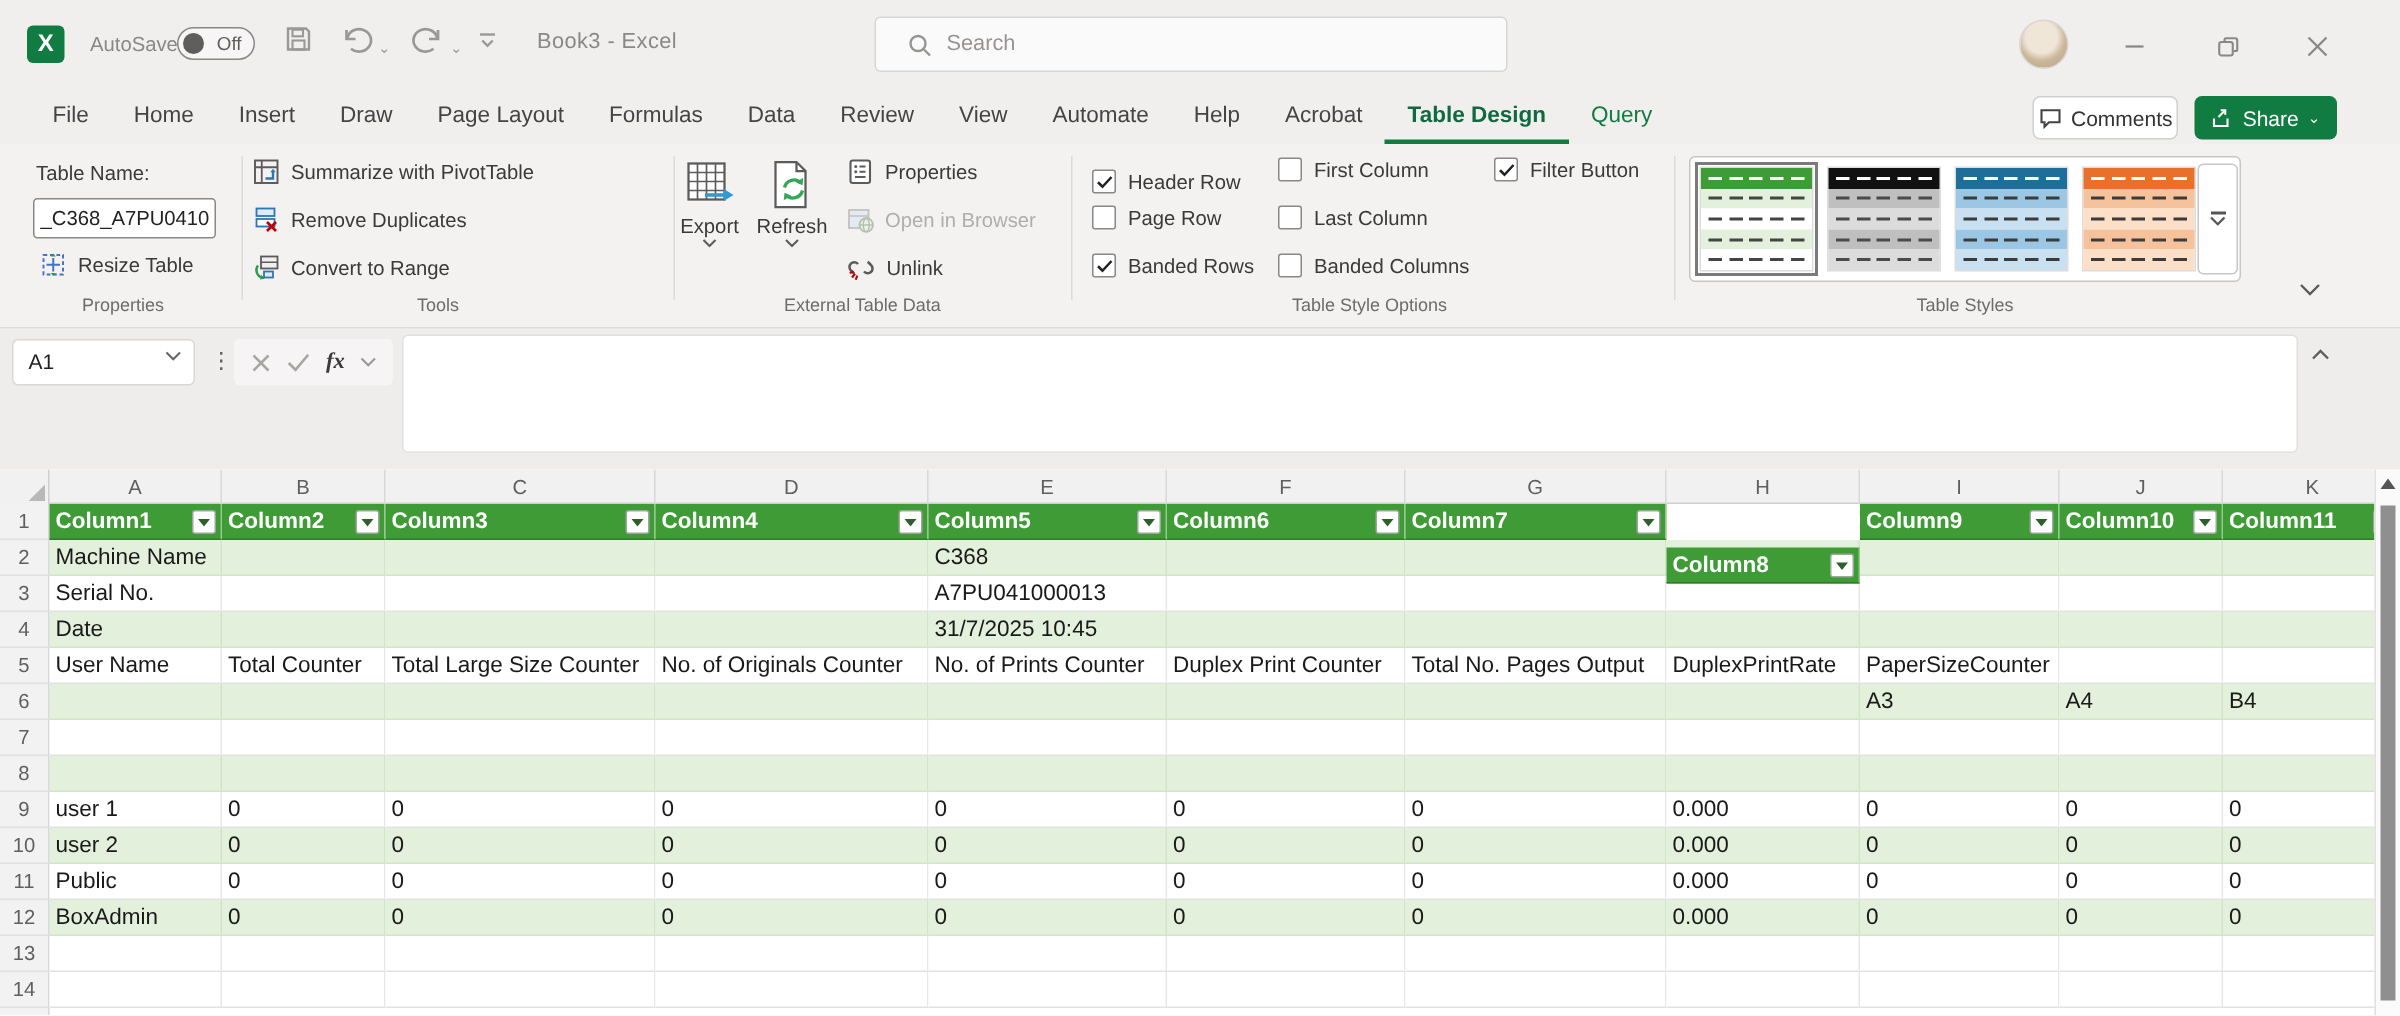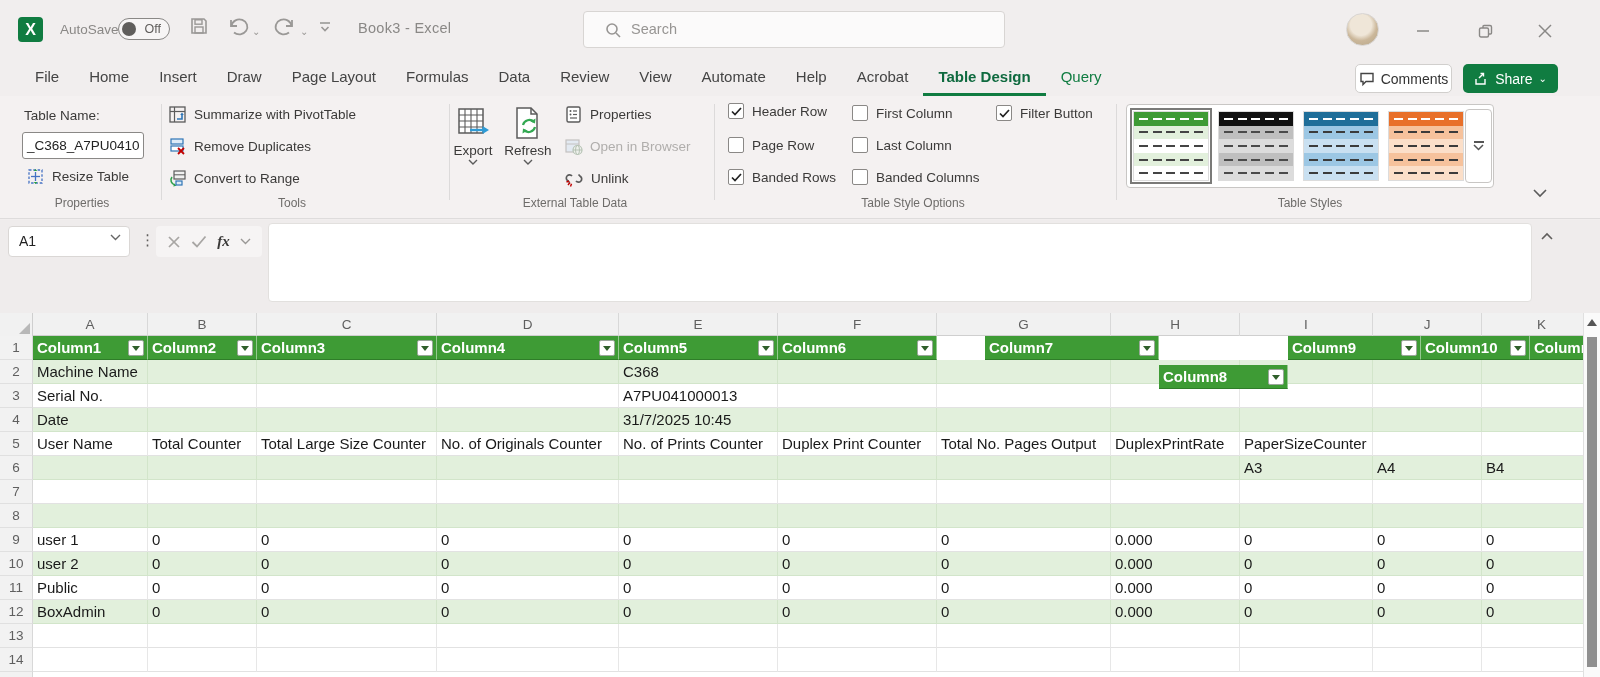--- a/index.html
+++ b/index.html
@@ -345,21 +345,21 @@
             <line x1="2.5" y1="13" x2="5" y2="12" stroke="#C00000" stroke-width="1.4"></line>
             <line x1="6.5" y1="17.5" x2="7.5" y2="14.8" stroke="#C00000" stroke-width="1.4"></line>
           </svg>
       </span>
       <span class="rlabel">Unlink</span>
     </div>
     <div class="grouplabel" style="left:475px;">External Table Data</div>
     <div class="rsep" style="left:714px;"></div>
 
     <div id="tso">
-        <div class="tso-item" style="left: 728px; top: 4px;">
+        <div class="tso-item" style="left: 728px; top: 14px;">
           <span class="checkbox">
             <svg width="11" height="9" viewBox="0 0 11 9">
               <path d="M1 4.5 L4 7.5 L10 1" fill="none" stroke="#222" stroke-width="1.7"></path>
             </svg>
           </span>
           <span class="rlabel">Header Row</span>
         </div>
         <div class="tso-item" style="left: 728px; top: 38px;">
           <span class="checkbox"></span>
           <span class="rlabel">Page Row</span>
@@ -627,21 +627,21 @@
             </span></div>
           <div class="cell" style="width: 182px;"><span>Column4</span><span class="filter-btn">
               <span class="filter-tri"></span>
             </span></div>
           <div class="cell" style="width: 159px;"><span>Column5</span><span class="filter-btn">
               <span class="filter-tri"></span>
             </span></div>
           <div class="cell" style="width: 159px;"><span>Column6</span><span class="filter-btn">
               <span class="filter-tri"></span>
             </span></div>
-          <div class="cell" style="width: 174px; margin-left: 48px;"><span>Column7</span><span class="filter-btn">
+          <div class="cell" style="width: 174px;"><span>Column7</span><span class="filter-btn">
               <span class="filter-tri"></span>
             </span></div>
           <div class="cell" style="width: 129px; margin-top: 29px;"><span>Column8</span><span class="filter-btn">
               <span class="filter-tri"></span>
             </span></div>
           <div class="cell" style="width: 133px;"><span>Column9</span><span class="filter-btn">
               <span class="filter-tri"></span>
             </span></div>
           <div class="cell" style="width: 109px;"><span>Column10</span><span class="filter-btn">
               <span class="filter-tri"></span>

